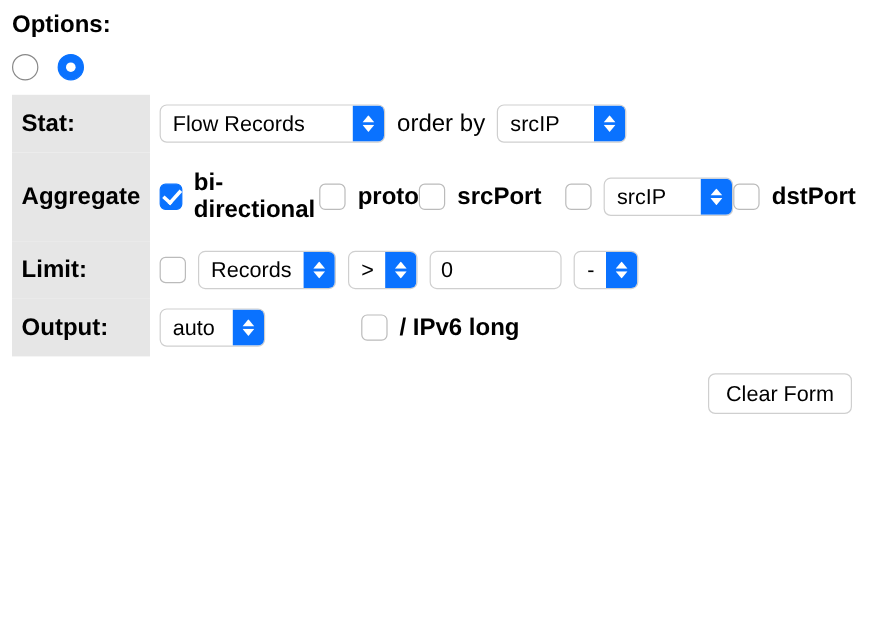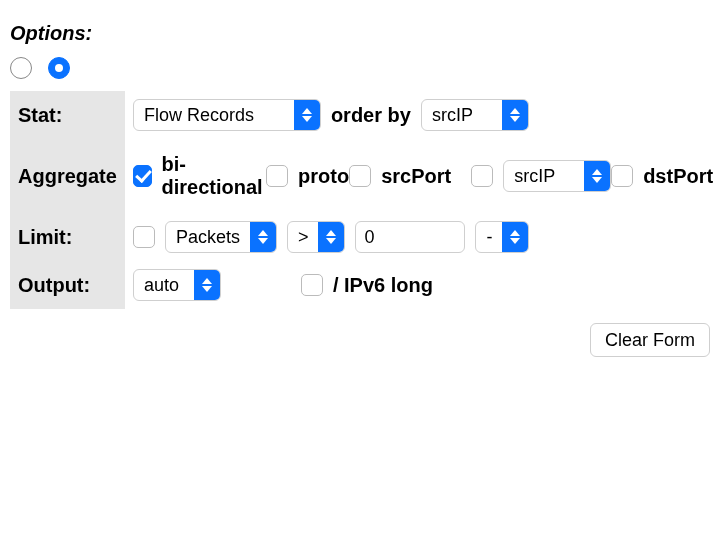--- a/index.html
+++ b/index.html
@@ -6,22 +6,21 @@
     body {
       font-family: -apple-system, Helvetica, Arial, sans-serif;
       font-size: 20px;
       margin: 0;
       padding: 10px;
       width: 728px;
       color: #000;
     }
     .section-title {
       font-weight: bold;
-      margin: 12px 0 12px 0;
-      font-style: italic;
+      margin: 0 0 12px 0;
     }
     .mode-row {
       display: flex;
       align-items: center;
       gap: 2px;
       margin-bottom: 12px;
       font-weight: bold;
     }
     .radio {
       appearance: none;
@@ -132,21 +131,21 @@
       font-size: 18px;
       cursor: pointer;
     }
     .button-row {
       display: flex;
       justify-content: flex-end;
       gap: 20px;
       width: 700px;
       margin-top: 14px;
     }
-    .inline-bold { font-weight: bold; }
+    .inline-bold { font-weight: normal; }
     .lbl { font-weight: bold; }
   </style>
 </head>
 <body>
 
 <div class="section-title">Options:</div>
 
 <div class="mode-row">
   <input type="radio" class="radio" name="mode" style="">
   <span style="width:8px"></span>
@@ -234,21 +233,21 @@
       </div>
     </td>
   </tr>
 
   <tr>
     <td class="label">Limit:</td>
     <td>
       <div class="row" style="margin:0">
         <input type="checkbox" class="checkbox" style="">
         <span class="select">
-          <span class="select-text">Packets</span>
+          <span class="select-text">Records</span>
           <span class="select-arrows">
             <svg width="10" height="6">
                   <polygon points="5,0 10,6 0,6" fill="#fff"></polygon>
                 </svg>
             <svg width="10" height="6">
                   <polygon points="0,0 10,0 5,6" fill="#fff"></polygon>
                 </svg>
           </span>
         </span>
         <span class="select">

